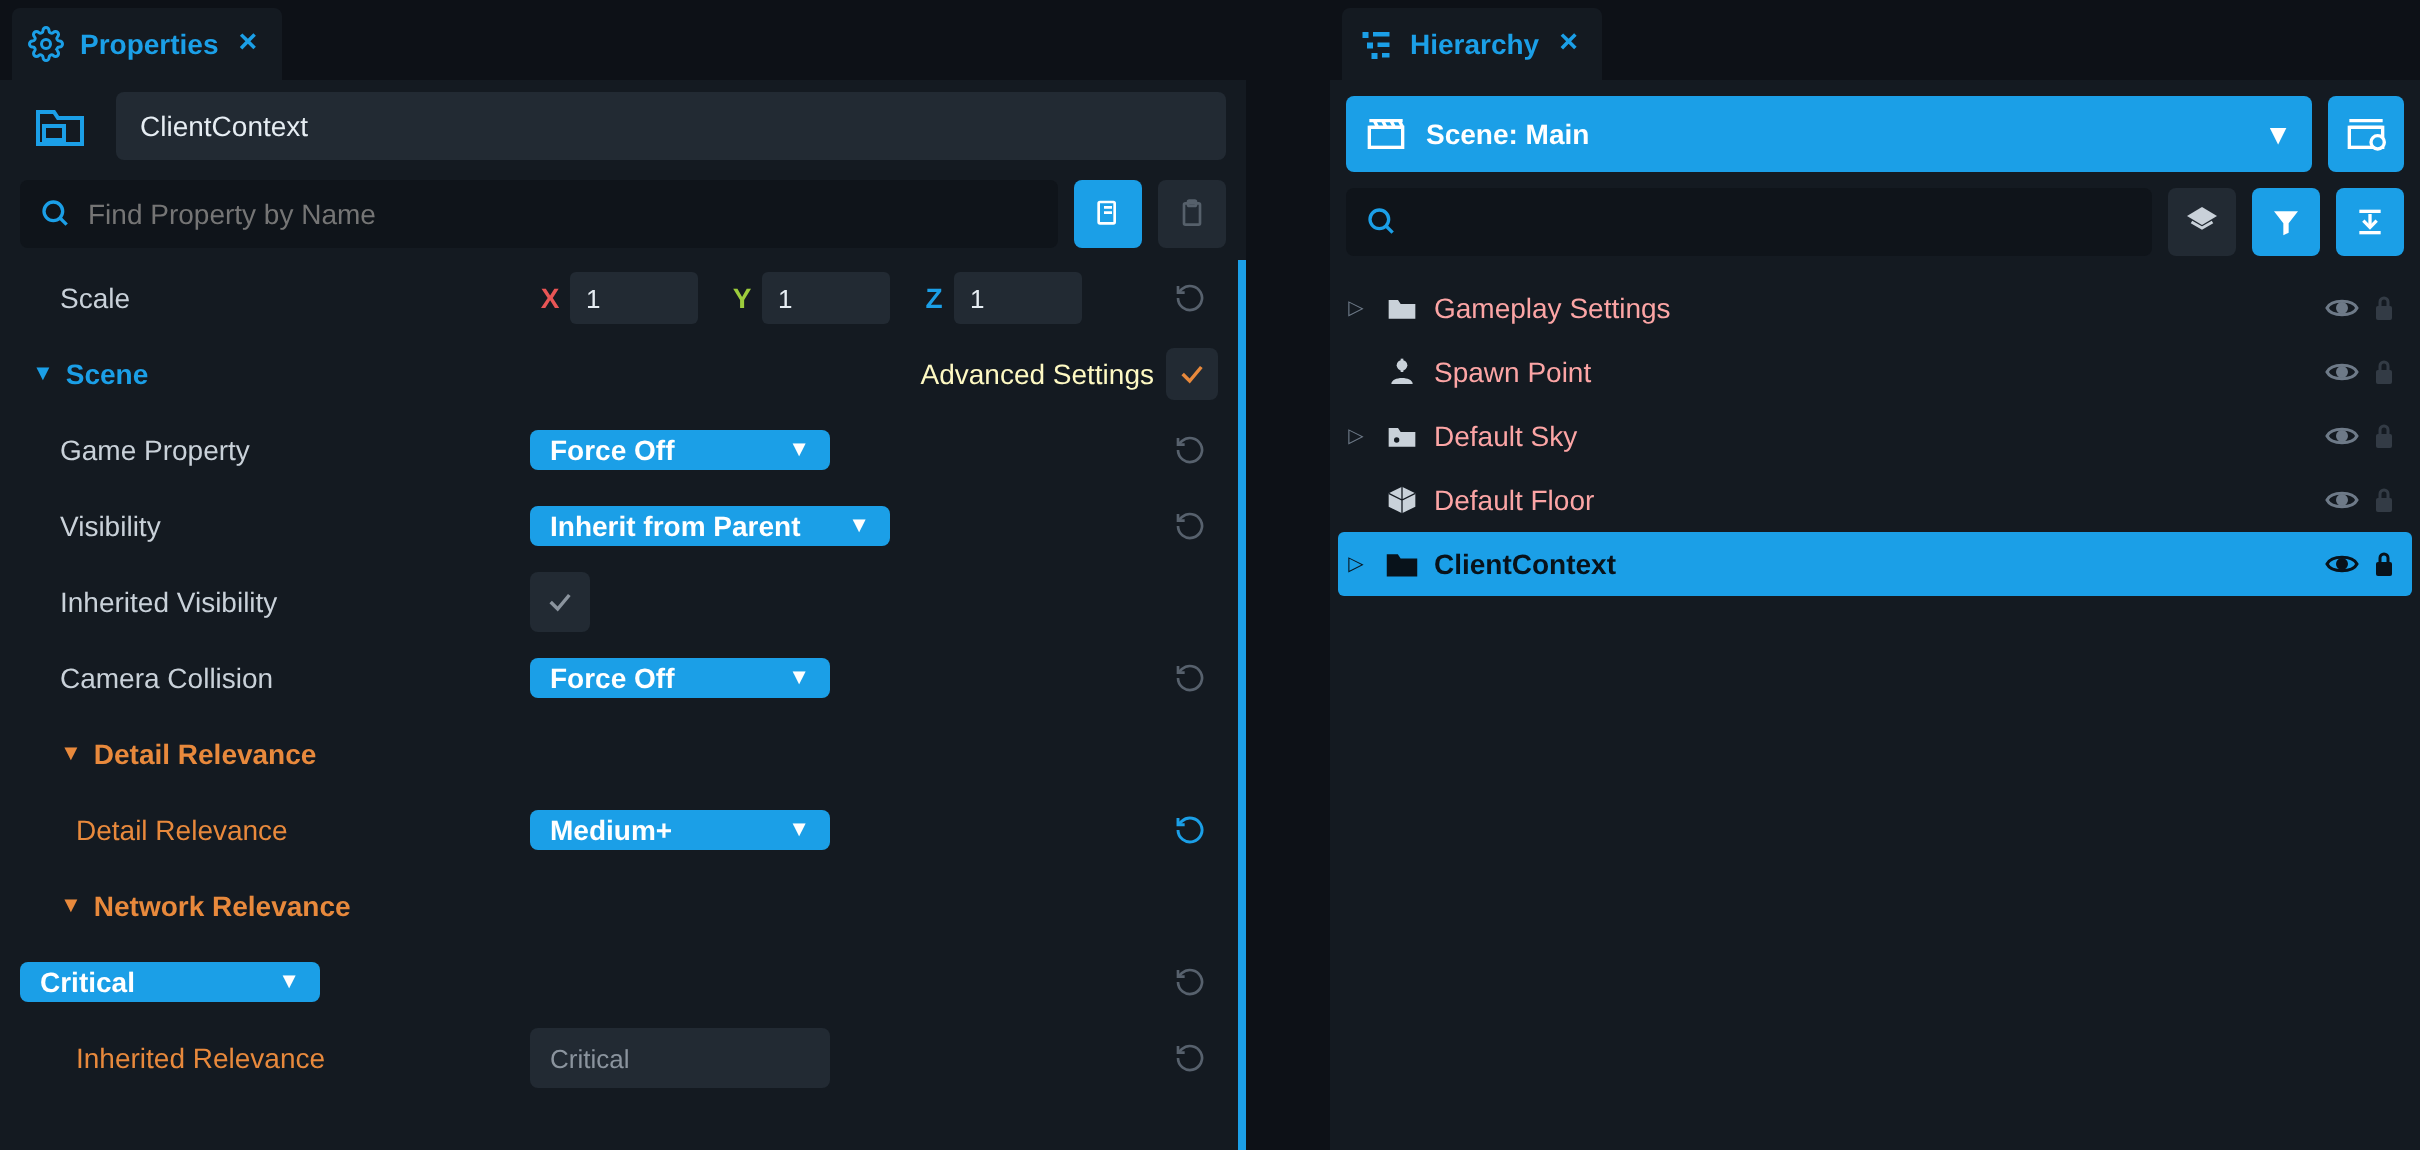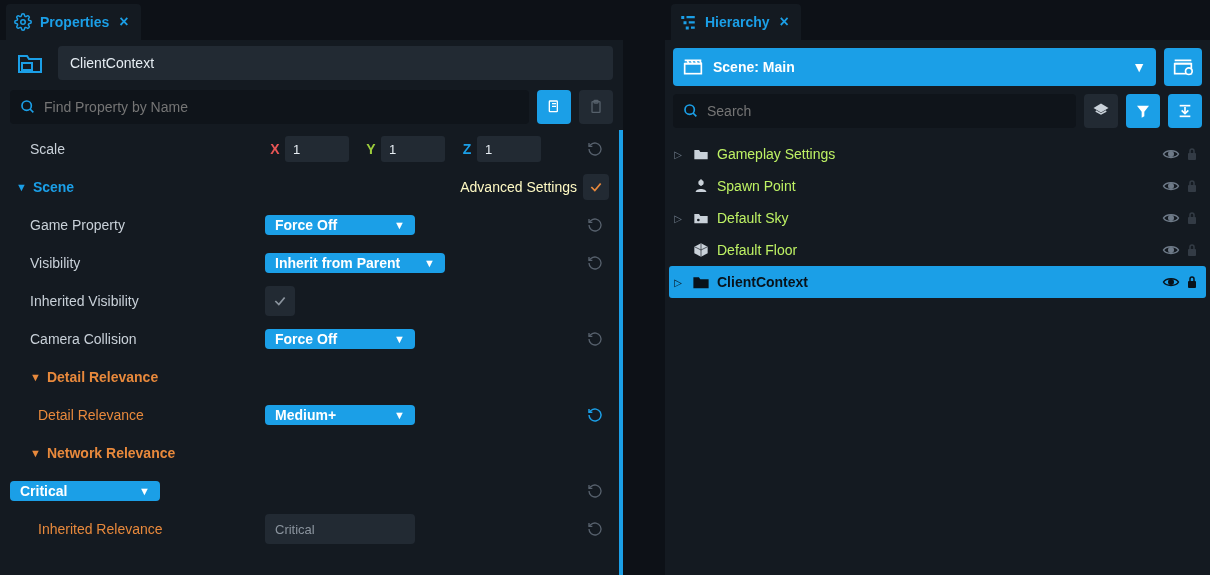--- a/index.html
+++ b/index.html
@@ -69,21 +69,21 @@
   .hier-search { flex:1; background:#0f141a; border-radius:4px; height:34px; display:flex; align-items:center; padding:0 10px; gap:8px; }
   .hier-search input { flex:1; background:transparent; border:none; outline:none; color:#c9d1d9; font-size:14px; }
 
   .tree { padding: 4px 4px; }
   .tree-row { display:flex; align-items:center; height:32px; padding:0 6px 0 2px; border-radius:3px; gap:6px; }
   .tree-row.selected { background:#1b9fe7; color:#08121a; }
   .tree-exp { width:14px; text-align:center; color:#6e7a88; font-size:10px; }
   .tree-row.selected .tree-exp { color:#08121a; }
   .tree-icon { width:20px; display:flex; justify-content:center; color:#c9d1d9; }
   .tree-row.selected .tree-icon { color:#08121a; }
-  .tree-label { flex:1; color:#bef264; }
+  .tree-label { flex:1; color:#fca5a5; }
   .tree-row.selected .tree-label { color:#08121a; font-weight:600; }
   .tree-status { display:flex; gap:6px; color:#6e7a88; align-items:center; }
   .tree-row.selected .tree-status { color:#08121a; }
   .eye { width:18px; }
   .lock { width:14px; }
 
   svg { display:block; }
 
   .right-scroll { flex:1; border-right: 0; }
 
@@ -353,21 +353,20 @@
     </div>
 
     <div class="hier-search-row">
       <div class="hier-search">
         <span>
           <svg width="16" height="16" viewBox="0 0 24 24" fill="none" stroke="#1b9fe7" stroke-width="2.5">
               <circle cx="10" cy="10" r="7"></circle>
               <line x1="20" y1="20" x2="15" y2="15"></line>
             </svg>
         </span>
-        <input placeholder="Search" style="">
       </div>
       <div class="sq-btn">
         <svg width="18" height="18" viewBox="0 0 24 24" fill="#c9d1d9">
             <path d="M12 2 L2 8 L12 14 L22 8 Z"></path>
             <path d="M5 12 L12 16 L19 12" fill="none" stroke="#c9d1d9" stroke-width="2"></path>
           </svg>
       </div>
       <div class="sq-btn accent">
         <svg width="16" height="16" viewBox="0 0 24 24" fill="#fff">
             <path d="M3 4 L21 4 L14 13 L14 20 L10 22 L10 13 Z"></path>

